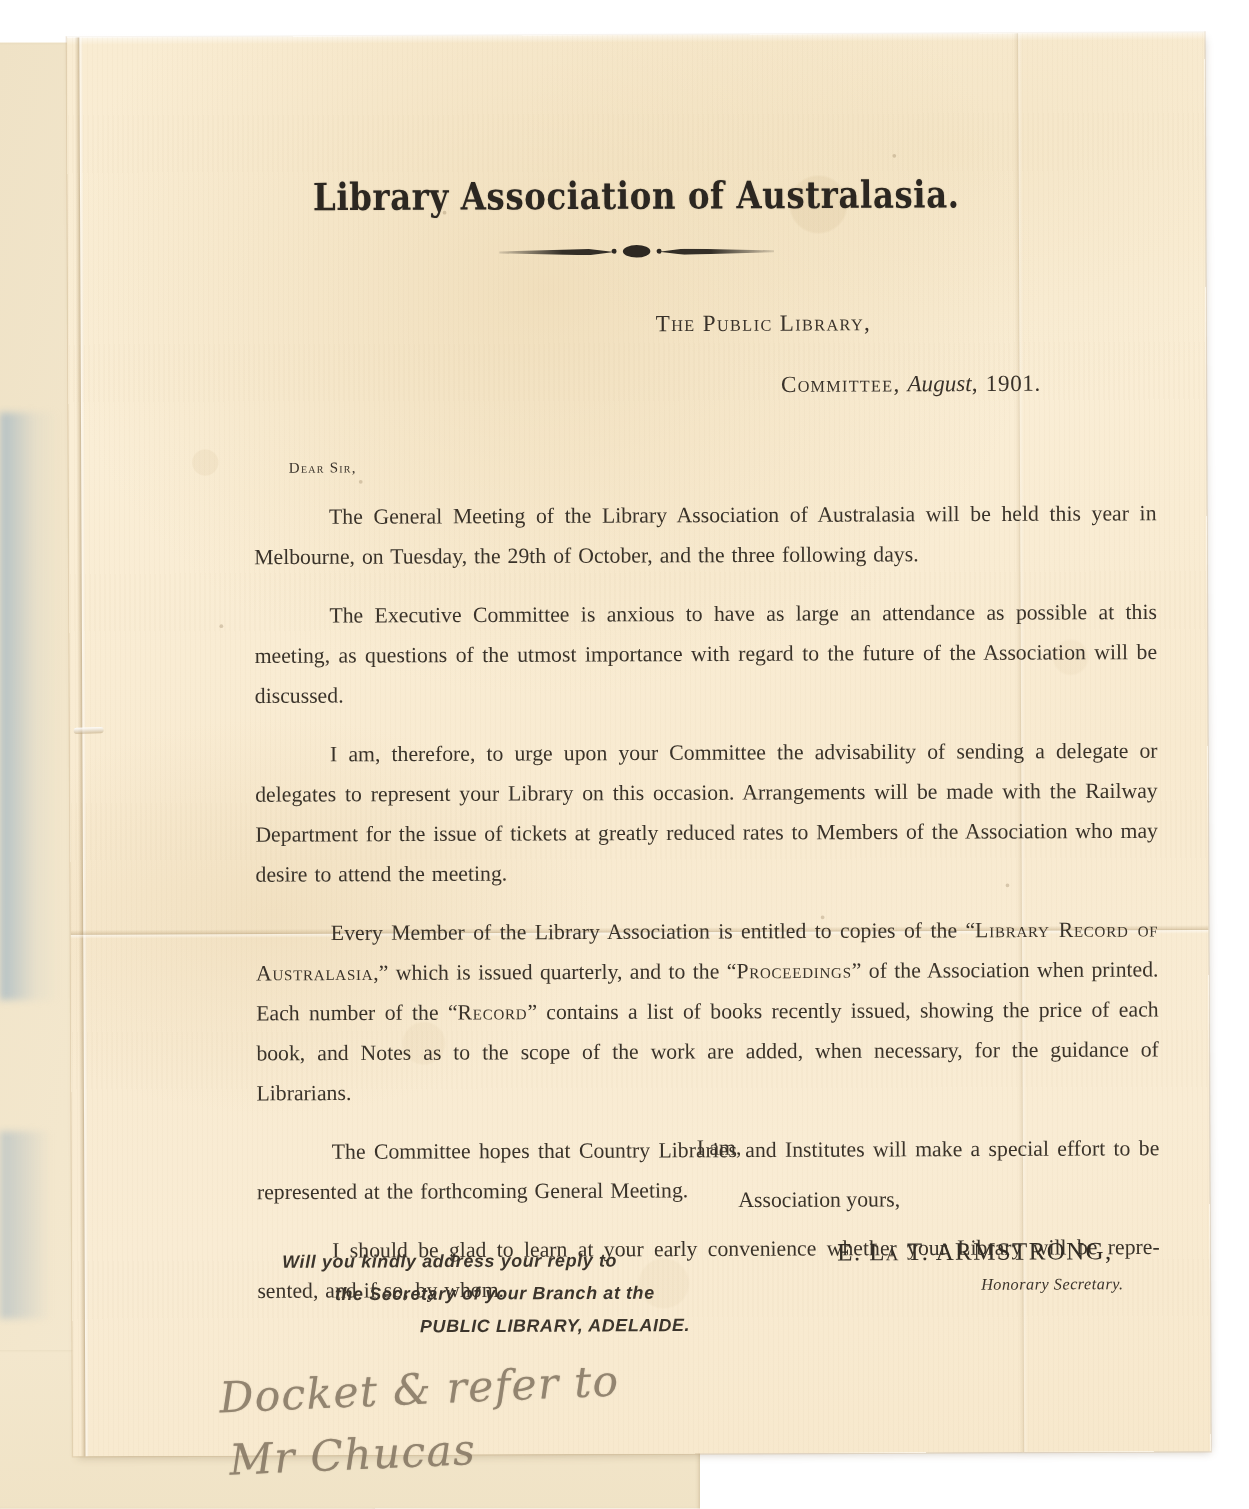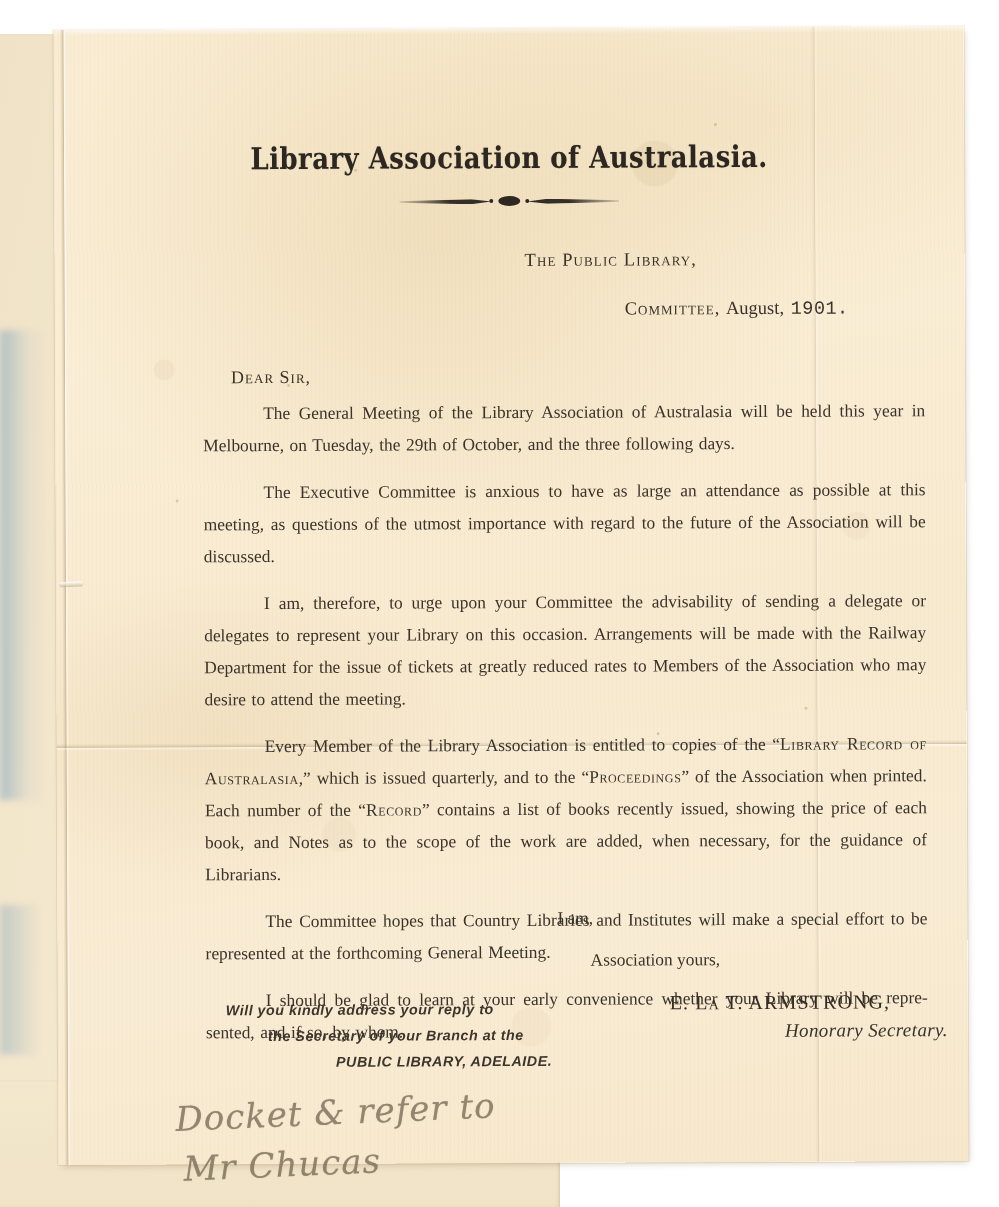--- a/index.html
+++ b/index.html
@@ -218,31 +218,32 @@
   }
   .addr-line2 {
     margin-top: 28px;
     padding-left: 100px;
     font-variant: small-caps;
     font-size: 18.5px;
     letter-spacing: 1.0px;
     color: #39322a;
   }
   .addr-line2 .month {
+    font-style: italic;
     font-variant: normal;
     letter-spacing: 0;
   }
-  .addr-line2 .year { font-variant: normal; letter-spacing: .5px; font-family: Liberation Mono, monospace; }
+  .addr-line2 .year { font-variant: normal; letter-spacing: .5px; }
 
   .salutation {
     position: absolute;
     left: 176px;
     top: 338px;
     font-variant: small-caps;
-    font-size: 18px;
+    font-size: 12px;
     letter-spacing: 1px;
     color: #39322a;
     text-align: right;
   }
 
   .body-copy {
     position: absolute;
     left: 148px;
     top: 368px;
     width: 722px;
@@ -286,21 +287,21 @@
     font-size: 20px;
     letter-spacing: 1.1px;
     color: #332d25;
     white-space: nowrap;
   }
   .sig-name .la { font-variant: small-caps; }
   .sig-role {
     position: absolute;
     left: 727px; top: 113px;
     font-style: italic;
-    font-size: 19px;
+    font-size: 13px;
     letter-spacing: .4px;
     color: #3a332a;
     white-space: nowrap;
   }
 
   
   .reply-note {
     position: absolute;
     left: 168px;
     top: 968px;

